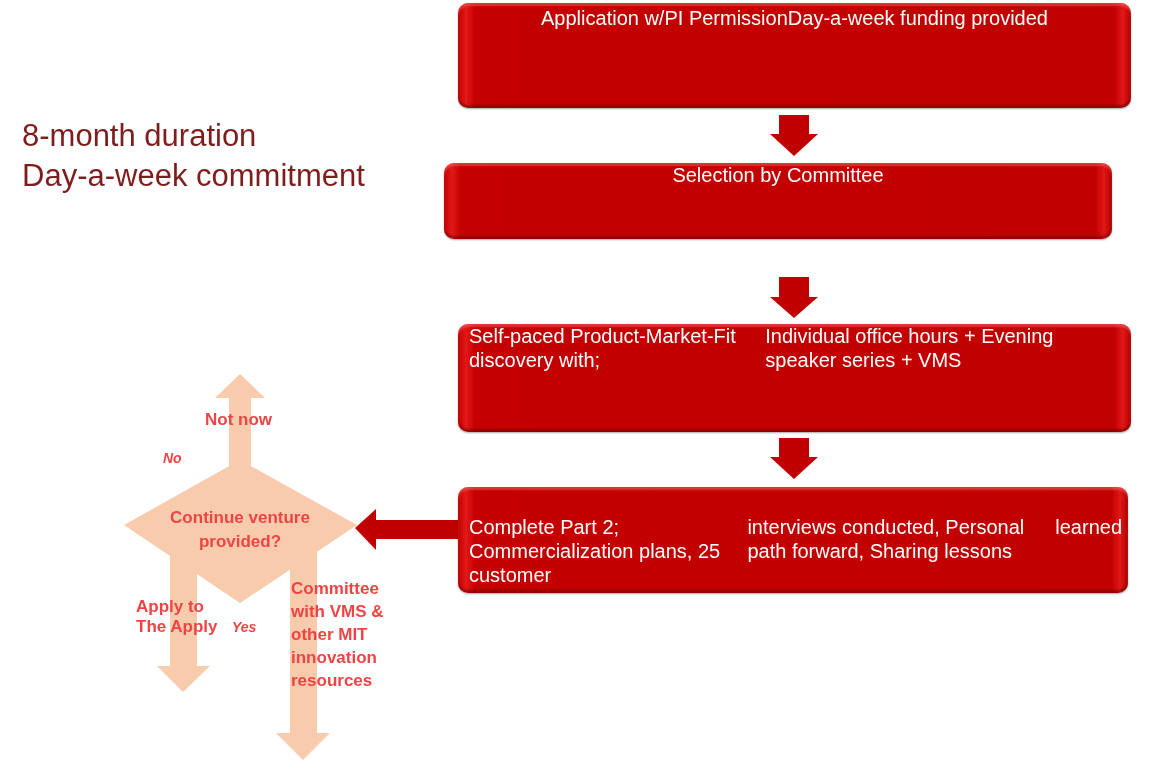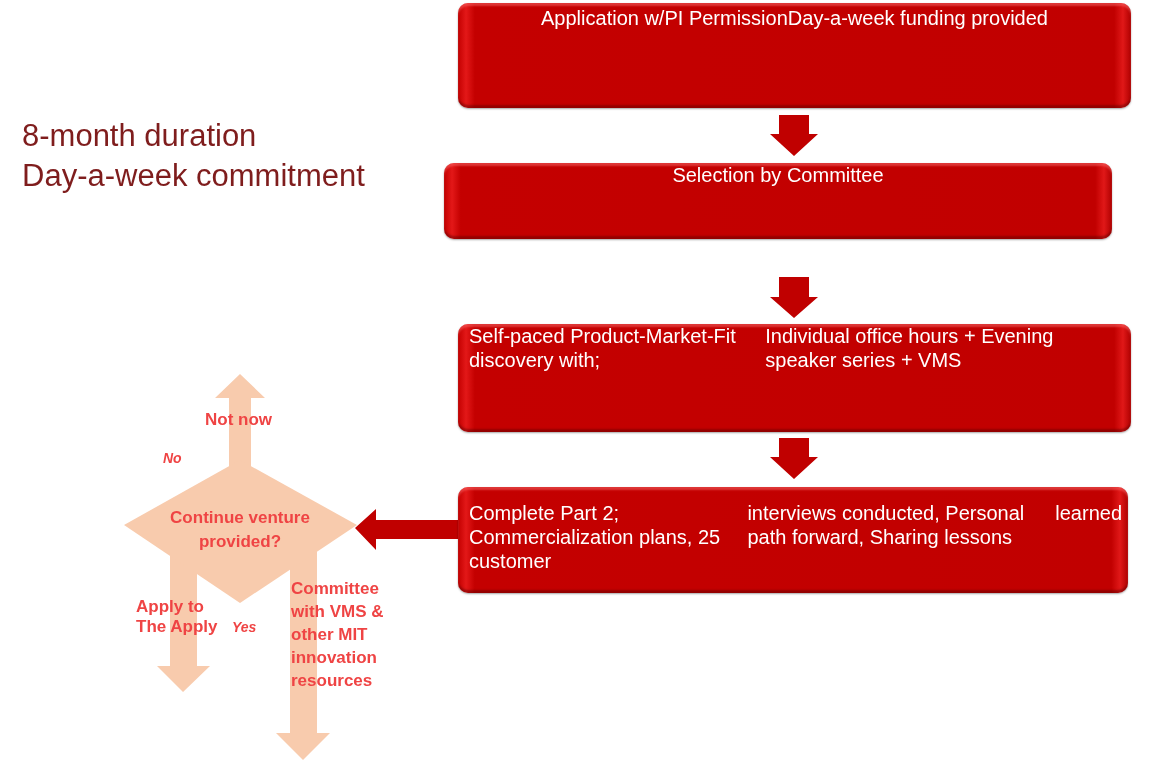--- a/index.html
+++ b/index.html
@@ -13,21 +13,21 @@
     box-shadow: inset 0 3px 2px rgba(255,120,120,0.45), inset 0 -3px 2px rgba(90,0,0,0.45), 0 1px 2px rgba(0,0,0,0.35);
     font-size: 20px; line-height: 24px;
   }
   .box.center { display: flex; flex-direction: row; align-items: flex-start; justify-content: center; text-align: center; }
   .box.left { display: flex; justify-content: center; padding-left: 11px; padding-right: 6px; }
   .box .line { display: block; }
   .box1 { left: 458px; top: 3px; width: 673px; height: 105px; line-height: 30px; }
   .box2 { left: 444px; top: 163px; width: 668px; height: 76px; }
   .box3 { left: 458px; top: 324px; width: 673px; height: 108px; }
   .box3 .l1 { margin-bottom: 6px; }
-  .box4 { left: 458px; top: 487px; width: 670px; height: 106px; justify-content: flex-start !important; padding-top: 14px; }
+  .box4 { left: 458px; top: 487px; width: 670px; height: 106px; justify-content: flex-start !important; padding-top: 28px; }
   svg.layer { position: absolute; left: 0; top: 0; }
   .lbl { position: absolute; color: #ef4444; font-weight: bold; font-size: 17px; line-height: 20px; white-space: nowrap; }
   .lbl.center { text-align: center; }
   .lbl.ital { font-style: italic; font-size: 14px; }
 </style>
 </head>
 <body>
 
 <div class="side-note">
   <div>8-month duration</div>

